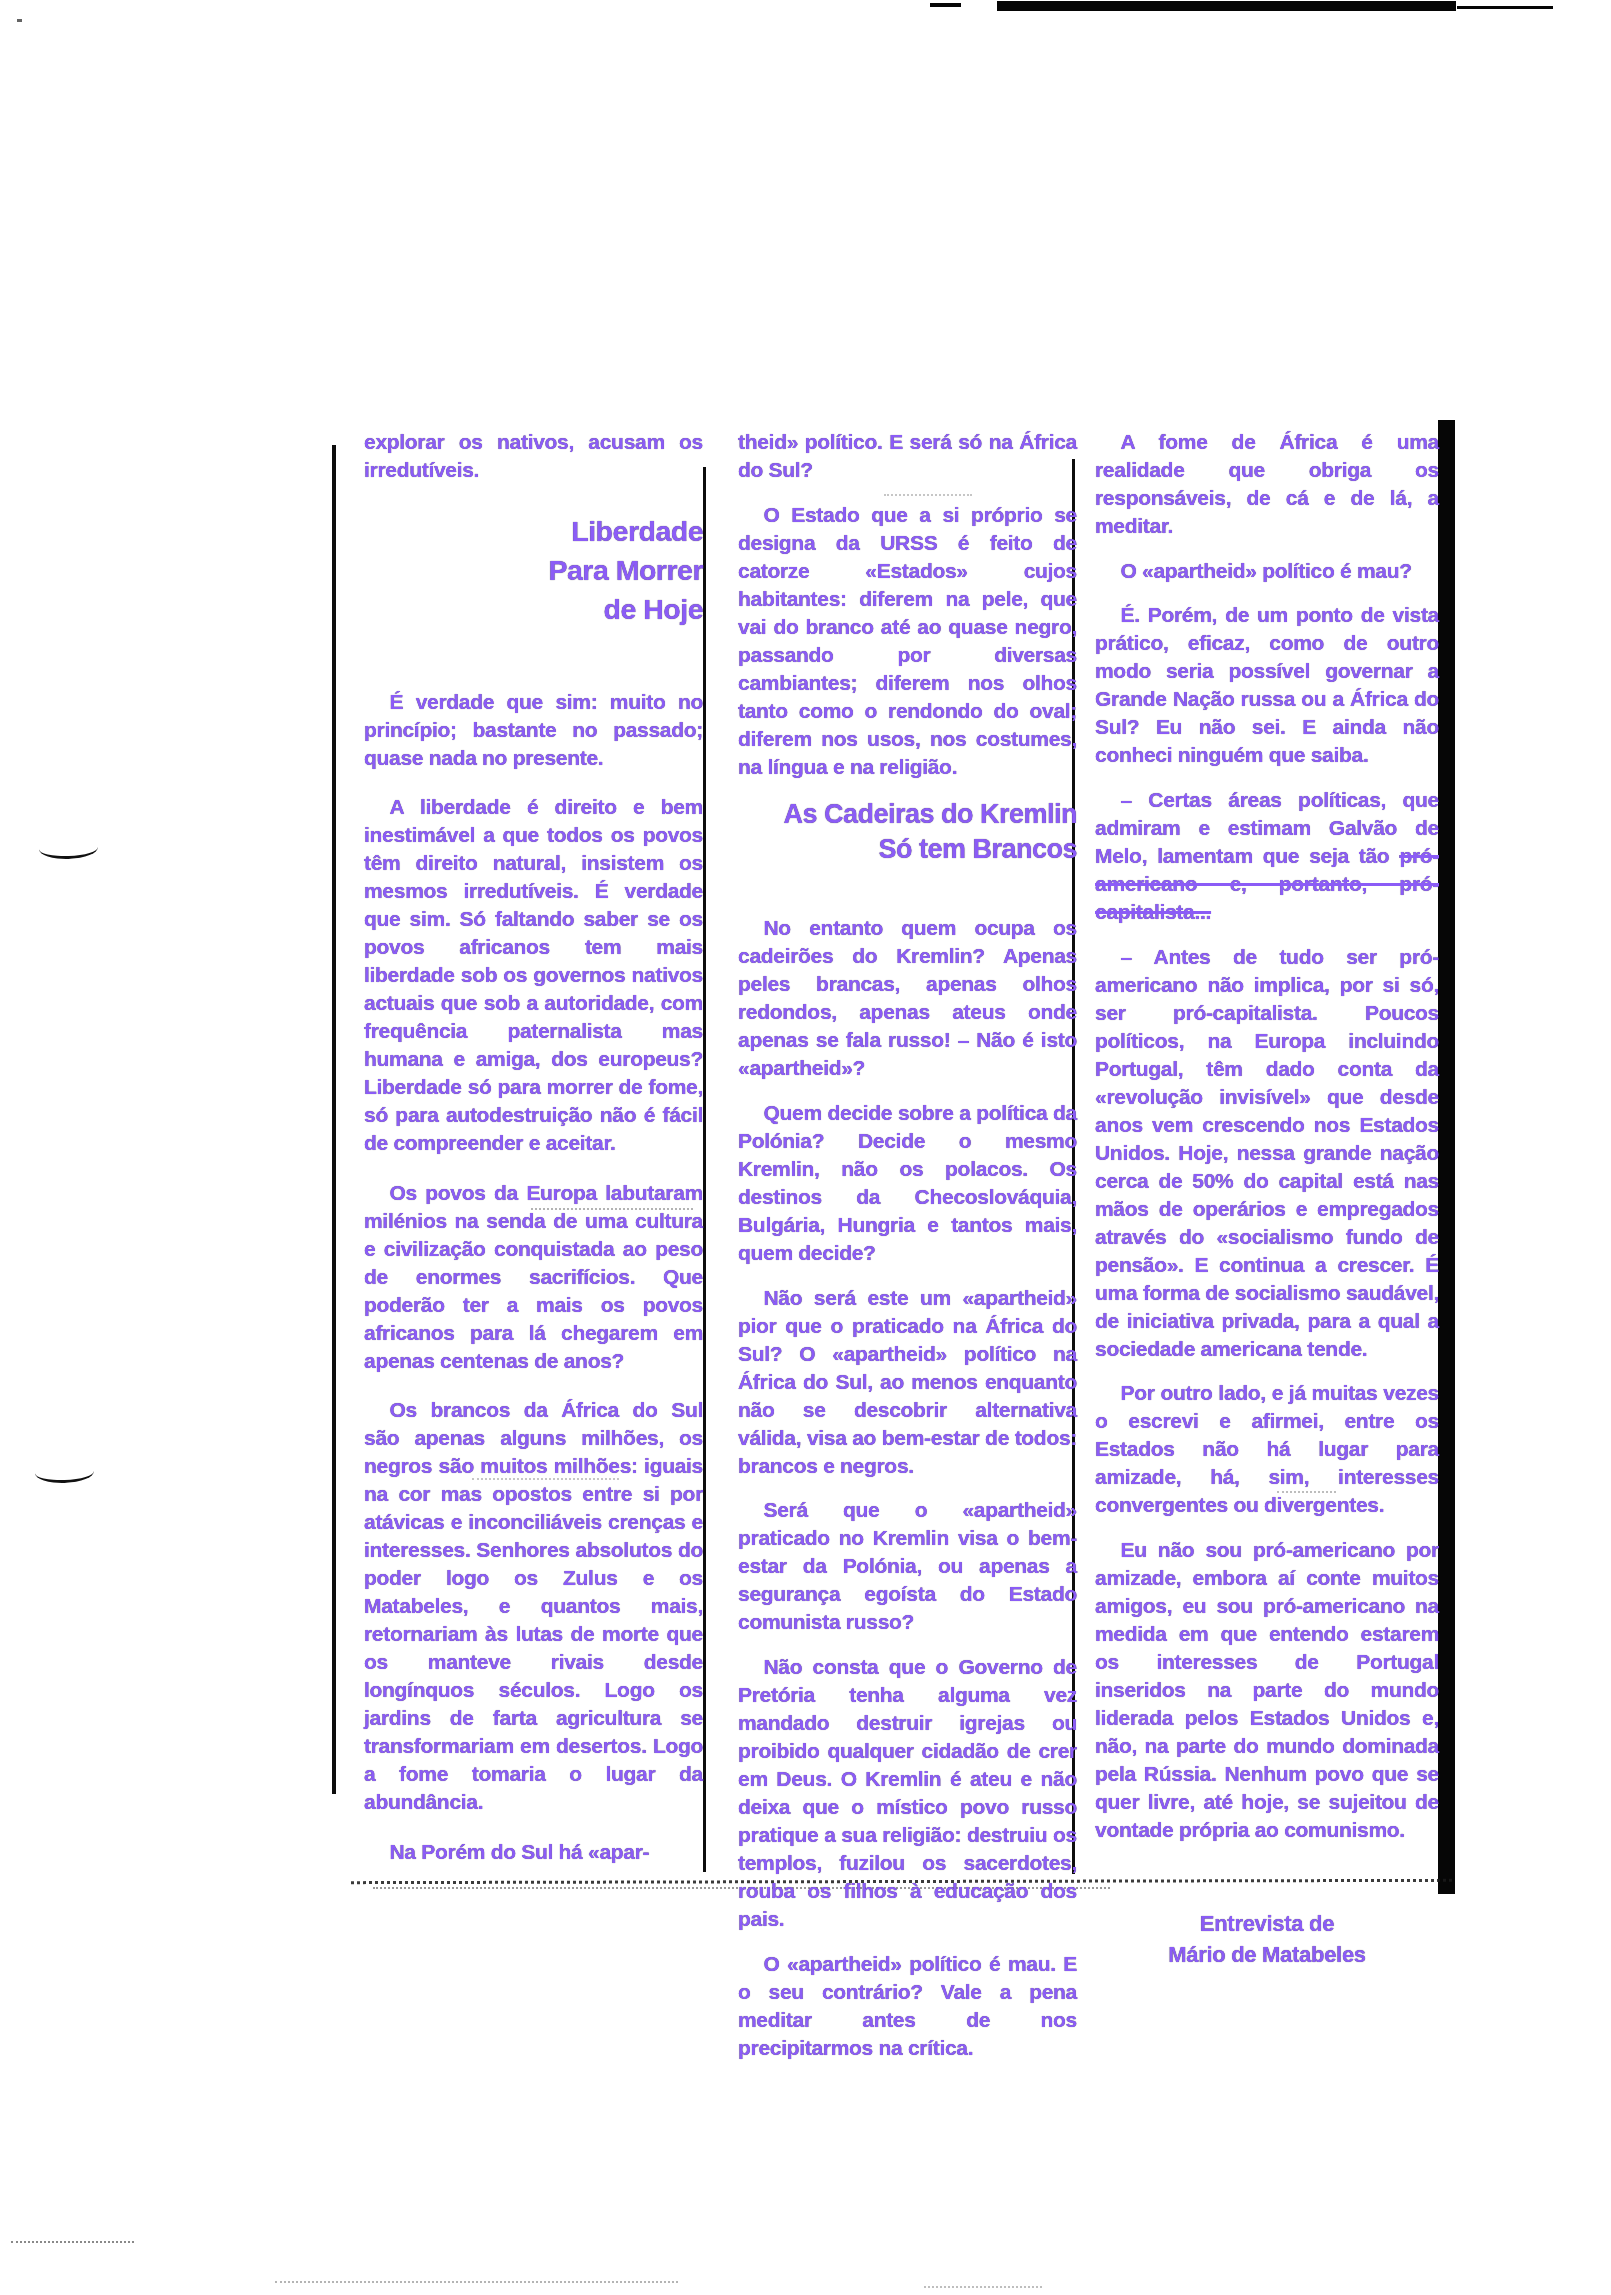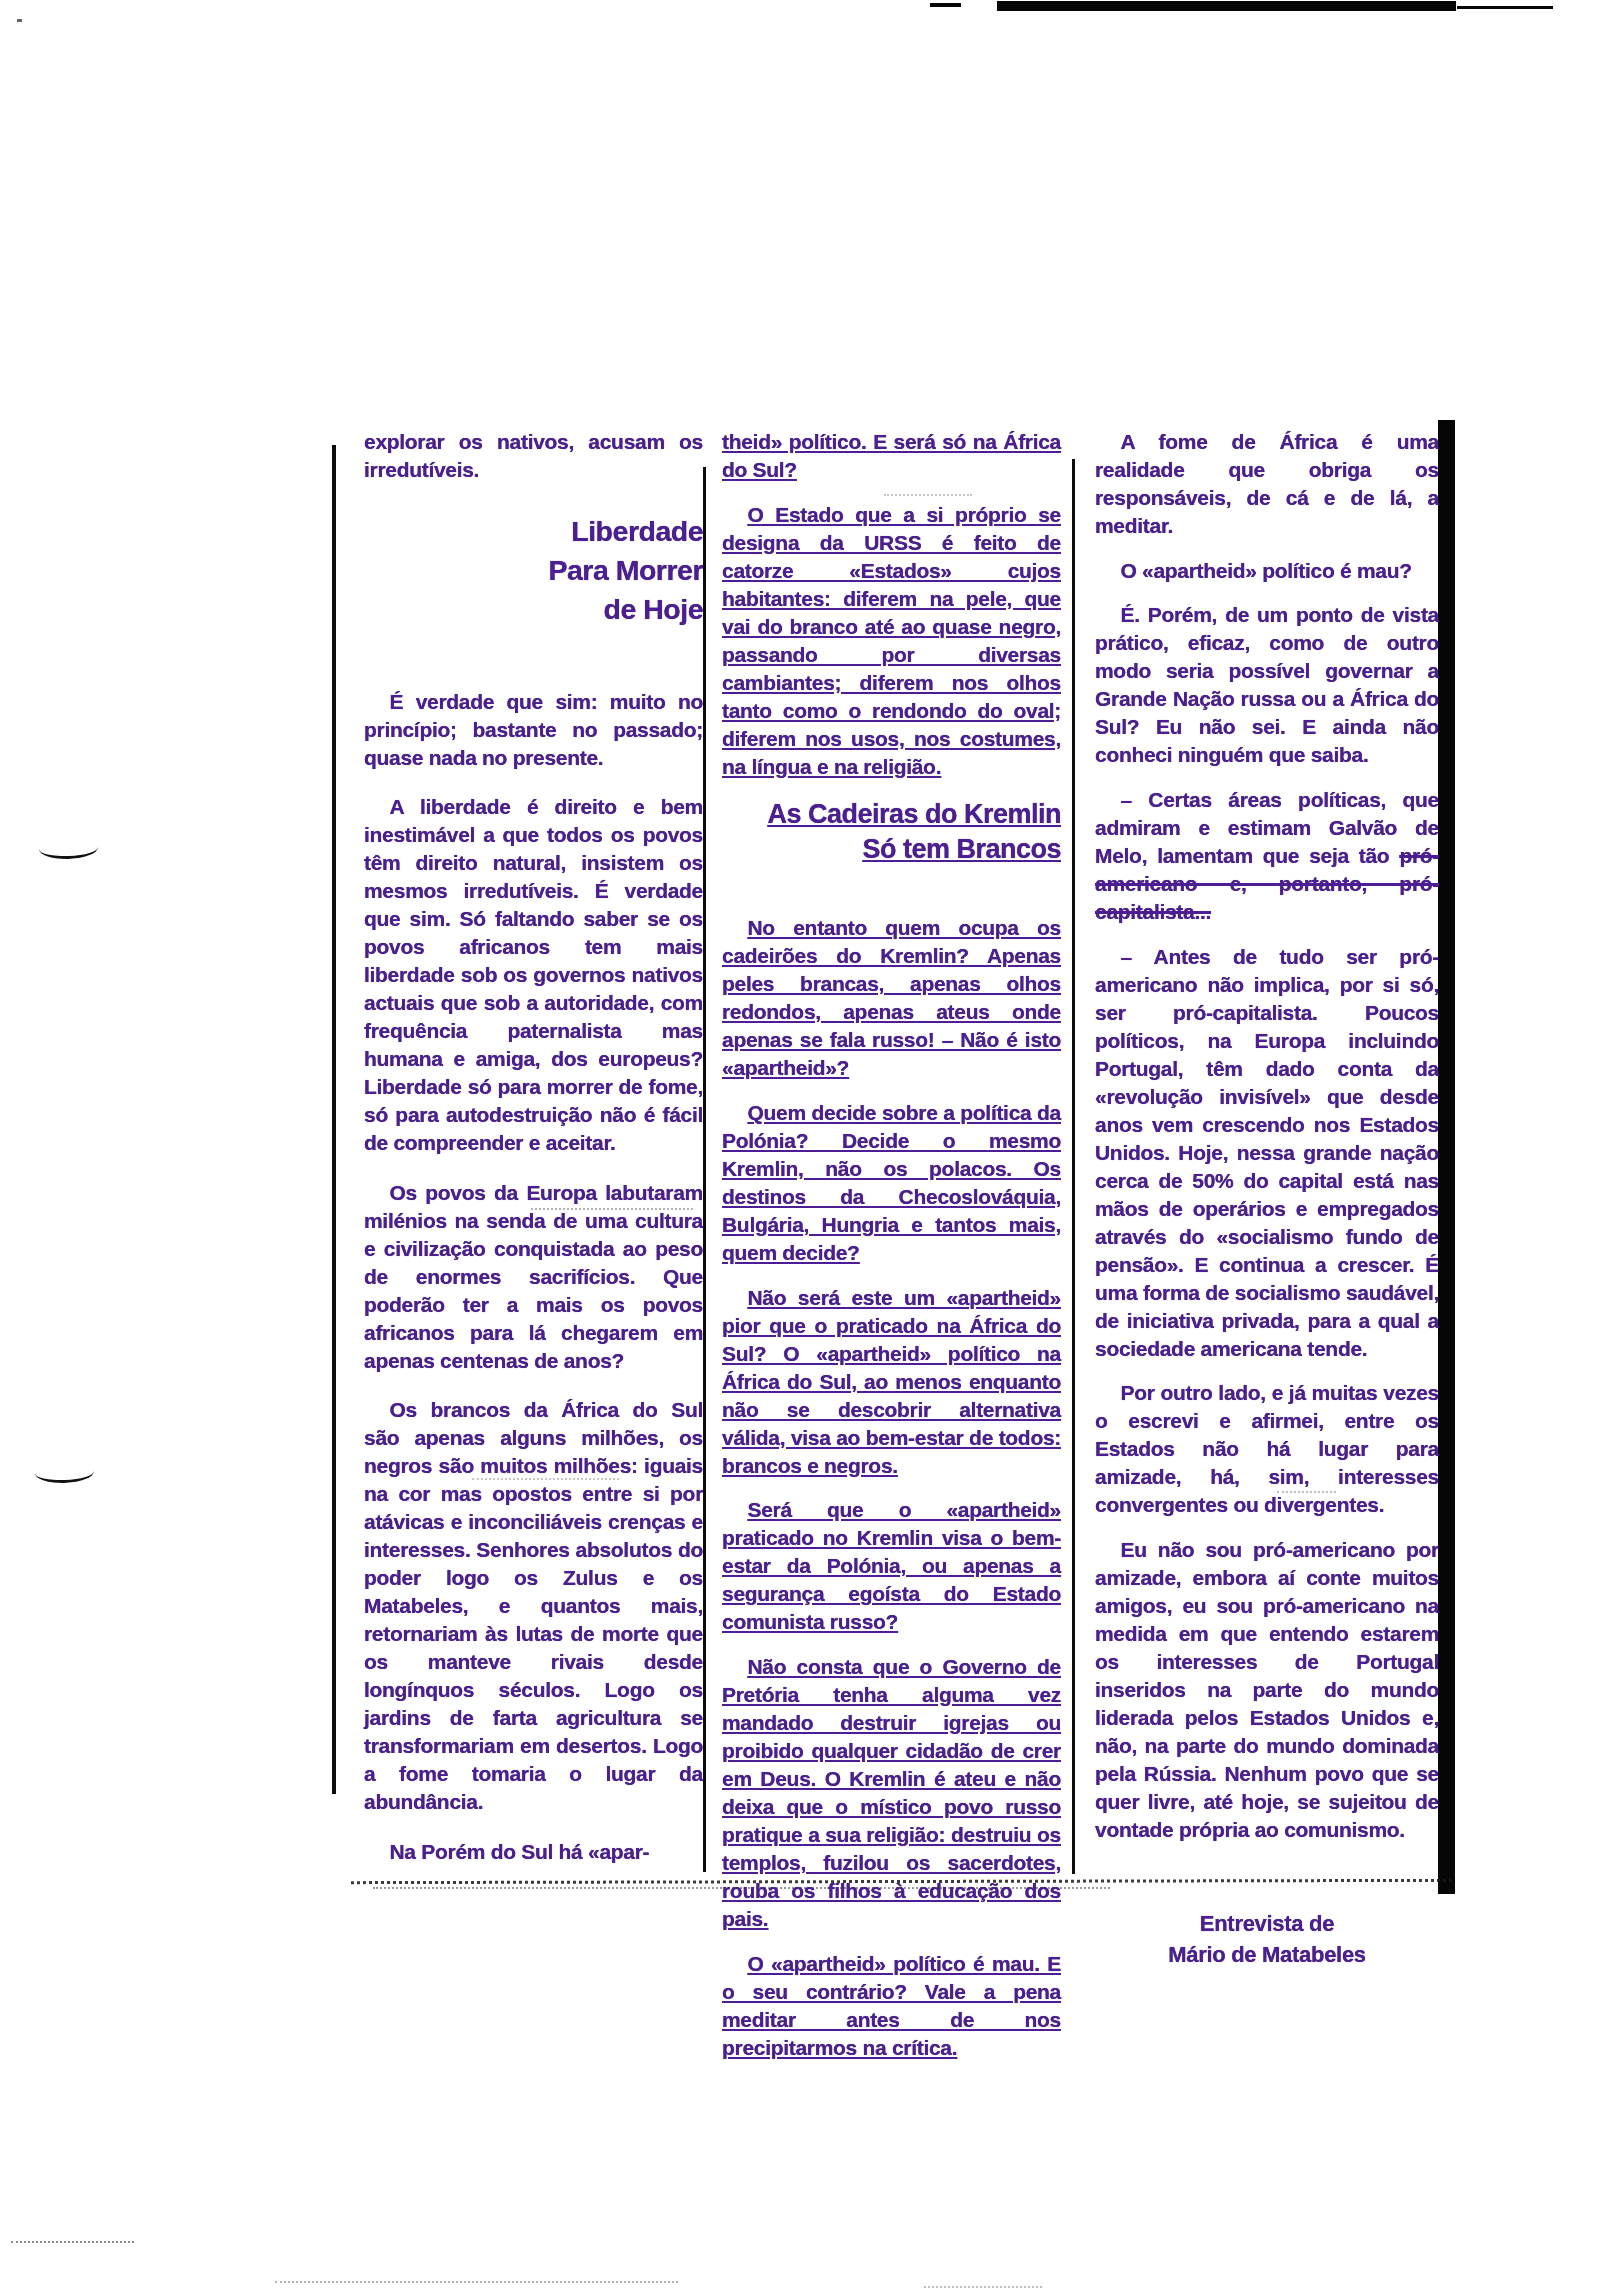--- a/index.html
+++ b/index.html
@@ -39,25 +39,25 @@
   .specks-a{left:10.8px;top:2241px;width:123px;}
   .specks-b{left:275px;top:2281px;width:403px;opacity:.35;}
   .specks-c{left:924px;top:2286px;width:118px;opacity:.3;}
 
   
   .col{
     position:absolute;top:428px;width:339px;
     font-size:21px;line-height:28px;font-weight:700;
     letter-spacing:-0.3px;
     text-align:justify;
-    color:#4c1d95;
+    color:#8b5cf6;
     text-shadow:0 0 0.7px rgba(0,0,0,.75);
   }
   .col1{left:364px;}
-  .col2{left:722px;text-decoration:underline;}
+  .col2{left:738px;}
   .col3{left:1095px;width:344px;}
 
   .col p{margin:0 0 16.7px 0;text-indent:25.5px;}
   .col p.cont{text-indent:0;}
   .col1 p{margin-bottom:21.6px;}
 
   .headline{
     font-weight:700;text-align:right;text-indent:0;
     font-size:28.5px;line-height:39px;letter-spacing:-0.5px;
     margin:27.5px 0 59px 0;

